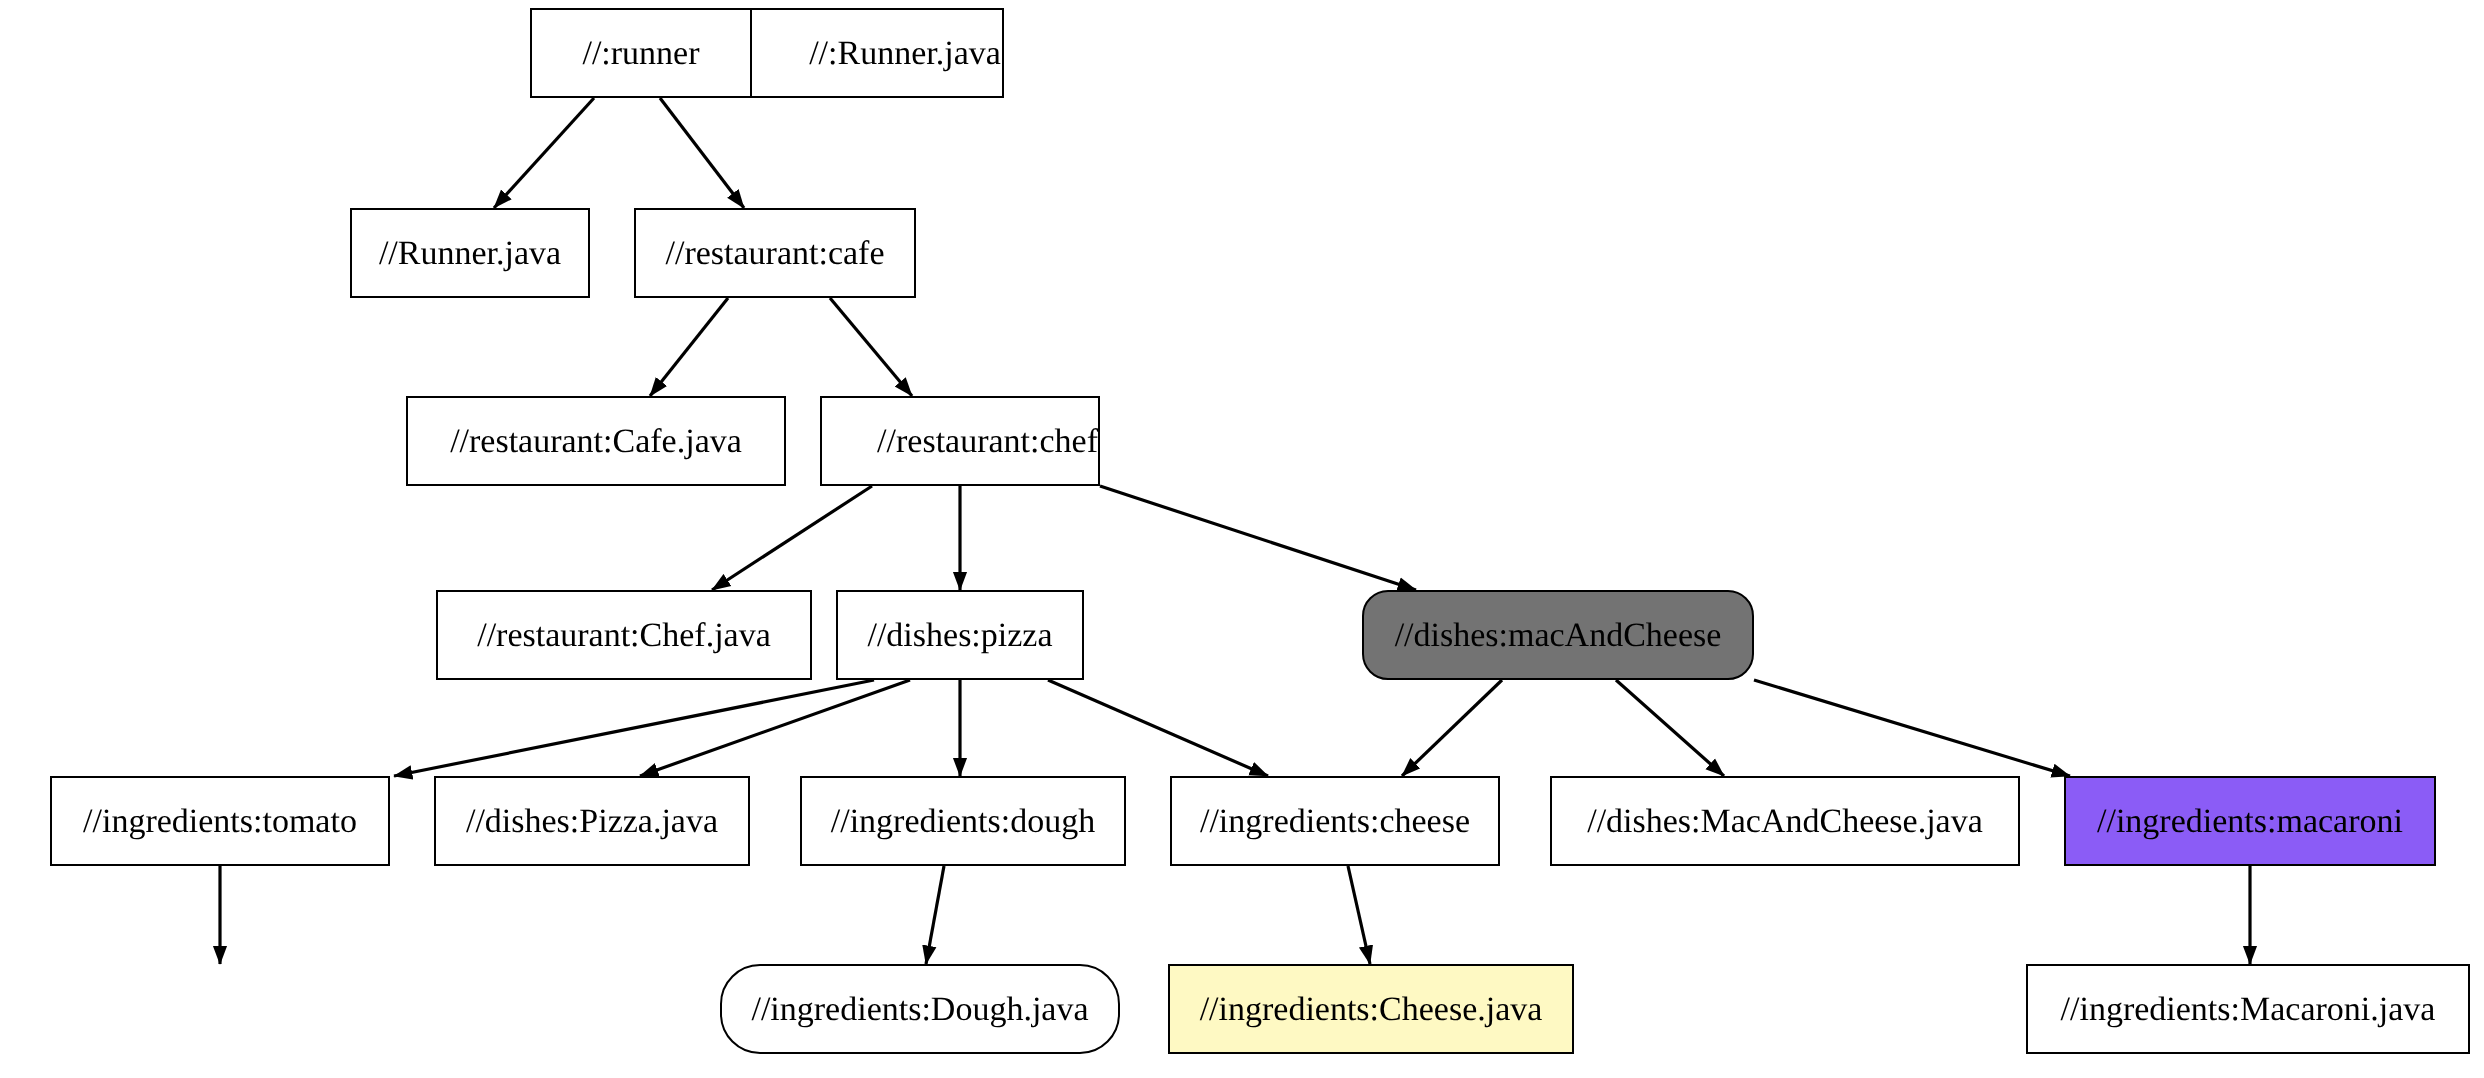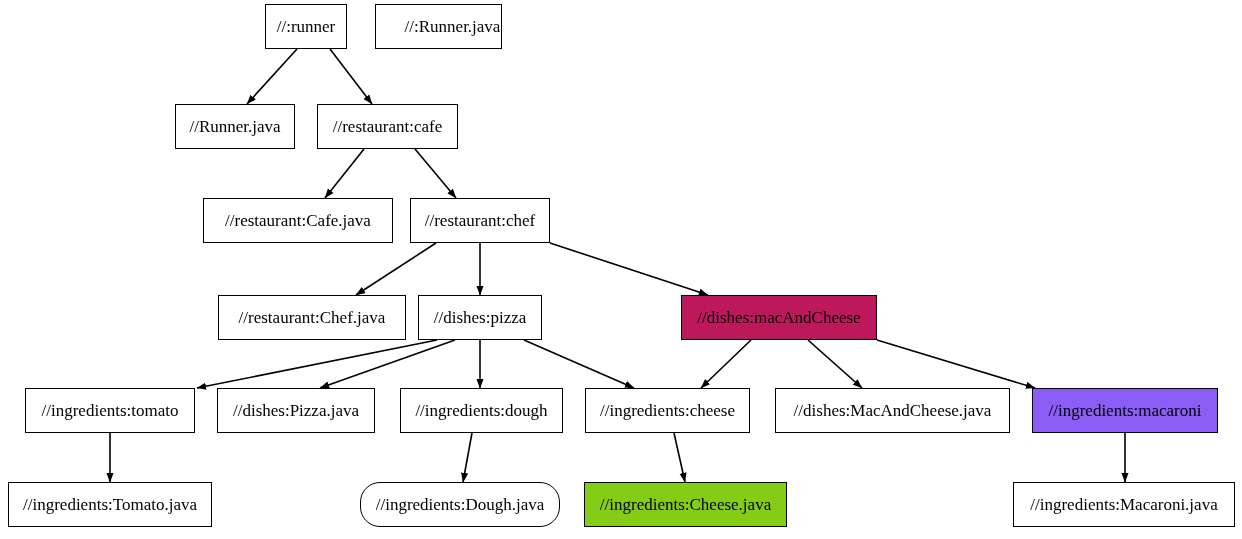--- a/index.html
+++ b/index.html
@@ -76,72 +76,69 @@
         <line x1="808" y1="340" x2="862" y2="388" stroke="#000000" stroke-width="1.6" marker-end="url(#arrowhead)"></line>
         <line x1="877" y1="340" x2="1035" y2="388" stroke="#000000" stroke-width="1.6" marker-end="url(#arrowhead)"></line>
         <line x1="110" y1="433" x2="110" y2="482" stroke="#000000" stroke-width="1.6" marker-end="url(#arrowhead)"></line>
         <line x1="472" y1="433" x2="463" y2="482" stroke="#000000" stroke-width="1.6" marker-end="url(#arrowhead)"></line>
         <line x1="674" y1="433" x2="685" y2="482" stroke="#000000" stroke-width="1.6" marker-end="url(#arrowhead)"></line>
         <line x1="1125" y1="433" x2="1125" y2="482" stroke="#000000" stroke-width="1.6" marker-end="url(#arrowhead)"></line>
       </g>
   </svg>
 
   <div id="node-layer">
-      <div class="graph-node" style="left: 265px; top: 4px; width: 82px; height: 45px; background: rgb(255, 255, 255); border-color: rgb(0, 0, 0);">
+      <div class="graph-node" style="left: 265px; top: 4px; width: 111px; height: 45px; background: rgb(255, 255, 255); border-color: rgb(0, 0, 0);">
         <span class="node-label" style="color: rgb(0, 0, 0);">//:runner</span>
       </div>
       <div class="graph-node" style="left: 375px; top: 4px; width: 127px; height: 45px; background: rgb(255, 255, 255); border-color: rgb(0, 0, 0); padding-left: 28px;">
         <span class="node-label" style="color: rgb(0, 0, 0);">//:Runner.java</span>
       </div>
       <div class="graph-node" style="left: 175px; top: 104px; width: 120px; height: 45px; background: rgb(255, 255, 255); border-color: rgb(0, 0, 0); text-align: right;">
         <span class="node-label" style="color: rgb(0, 0, 0);">//Runner.java</span>
       </div>
       <div class="graph-node" style="left: 317px; top: 104px; width: 141px; height: 45px; background: rgb(255, 255, 255); border-color: rgb(0, 0, 0);">
         <span class="node-label" style="color: rgb(0, 0, 0);">//restaurant:cafe</span>
       </div>
       <div class="graph-node" style="left: 203px; top: 198px; width: 190px; height: 45px; background: rgb(255, 255, 255); border-color: rgb(0, 0, 0);">
         <span class="node-label" style="color: rgb(0, 0, 0);">//restaurant:Cafe.java</span>
       </div>
-      <div class="graph-node" style="left: 410px; top: 198px; width: 140px; height: 45px; background: rgb(255, 255, 255); border-color: rgb(0, 0, 0);">
+      <div class="graph-node" style="left: 410px; top: 198px; width: 140px; height: 45px; background: rgb(255, 255, 255); border-color: rgb(0, 0, 0); justify-content: flex-end;">
         <span class="node-label" style="color: rgb(0, 0, 0);">//restaurant:chef</span>
       </div>
       <div class="graph-node" style="left: 218px; top: 295px; width: 188px; height: 45px; background: rgb(255, 255, 255); border-color: rgb(0, 0, 0);">
         <span class="node-label" style="color: rgb(0, 0, 0);">//restaurant:Chef.java</span>
       </div>
       <div class="graph-node" style="left: 418px; top: 295px; width: 124px; height: 45px; background: rgb(255, 255, 255); border-color: rgb(0, 0, 0);">
         <span class="node-label" style="color: rgb(0, 0, 0);">//dishes:pizza</span>
       </div>
-      <div class="graph-node" style="left: 681px; top: 295px; width: 196px; height: 45px; background: #be185d; border-color: rgb(0, 0, 0);">
+      <div class="graph-node" style="left: 681px; top: 295px; width: 196px; height: 45px; background: #737373; border-color: rgb(0, 0, 0); border-radius: 13px;">
         <span class="node-label" style="color: rgb(0, 0, 0);">//dishes:macAndCheese</span>
       </div>
       <div class="graph-node" style="left: 25px; top: 388px; width: 170px; height: 45px; background: rgb(255, 255, 255); border-color: rgb(0, 0, 0);">
         <span class="node-label" style="color: rgb(0, 0, 0);">//ingredients:tomato</span>
       </div>
       <div class="graph-node" style="left: 217px; top: 388px; width: 158px; height: 45px; background: rgb(255, 255, 255); border-color: rgb(0, 0, 0);">
         <span class="node-label" style="color: rgb(0, 0, 0);">//dishes:Pizza.java</span>
       </div>
       <div class="graph-node" style="left: 400px; top: 388px; width: 163px; height: 45px; background: rgb(255, 255, 255); border-color: rgb(0, 0, 0);">
         <span class="node-label" style="color: rgb(0, 0, 0);">//ingredients:dough</span>
       </div>
       <div class="graph-node" style="left: 585px; top: 388px; width: 165px; height: 45px; background: rgb(255, 255, 255); border-color: rgb(0, 0, 0);">
         <span class="node-label" style="color: rgb(0, 0, 0);">//ingredients:cheese</span>
       </div>
       <div class="graph-node" style="left: 775px; top: 388px; width: 235px; height: 45px; background: rgb(255, 255, 255); border-color: rgb(0, 0, 0);">
         <span class="node-label" style="color: rgb(0, 0, 0);">//dishes:MacAndCheese.java</span>
       </div>
       <div class="graph-node" style="left: 1032px; top: 388px; width: 186px; height: 45px; background: #8b5cf6; border-color: rgb(0, 0, 0);">
         <span class="node-label" style="color: rgb(0, 0, 0);">//ingredients:macaroni</span>
       </div>
-      <div class="graph-node" style="left: 8px; top: 482px; width: 204px; height: 45px; background: rgb(255, 255, 255); border-color: rgb(0, 0, 0);">
-        <span class="node-label" style="color: rgb(0, 0, 0);">//ingredients:Tomato.java</span>
-      </div>
       <div class="graph-node" style="left: 360px; top: 482px; width: 200px; height: 45px; background: rgb(255, 255, 255); border-color: rgb(0, 0, 0); border-radius: 20px;">
         <span class="node-label" style="color: rgb(0, 0, 0);">//ingredients:Dough.java</span>
       </div>
-      <div class="graph-node" style="left: 584px; top: 482px; width: 203px; height: 45px; background: #84cc16; border-color: rgb(0, 0, 0);">
+      <div class="graph-node" style="left: 584px; top: 482px; width: 203px; height: 45px; background: #fef9c3; border-color: rgb(0, 0, 0);">
         <span class="node-label" style="color: rgb(0, 0, 0);">//ingredients:Cheese.java</span>
       </div>
       <div class="graph-node" style="left: 1013px; top: 482px; width: 222px; height: 45px; background: rgb(255, 255, 255); border-color: rgb(0, 0, 0);">
         <span class="node-label" style="color: rgb(0, 0, 0);">//ingredients:Macaroni.java</span>
       </div>
     </div>
 
 </div>
 
 </body></html>

